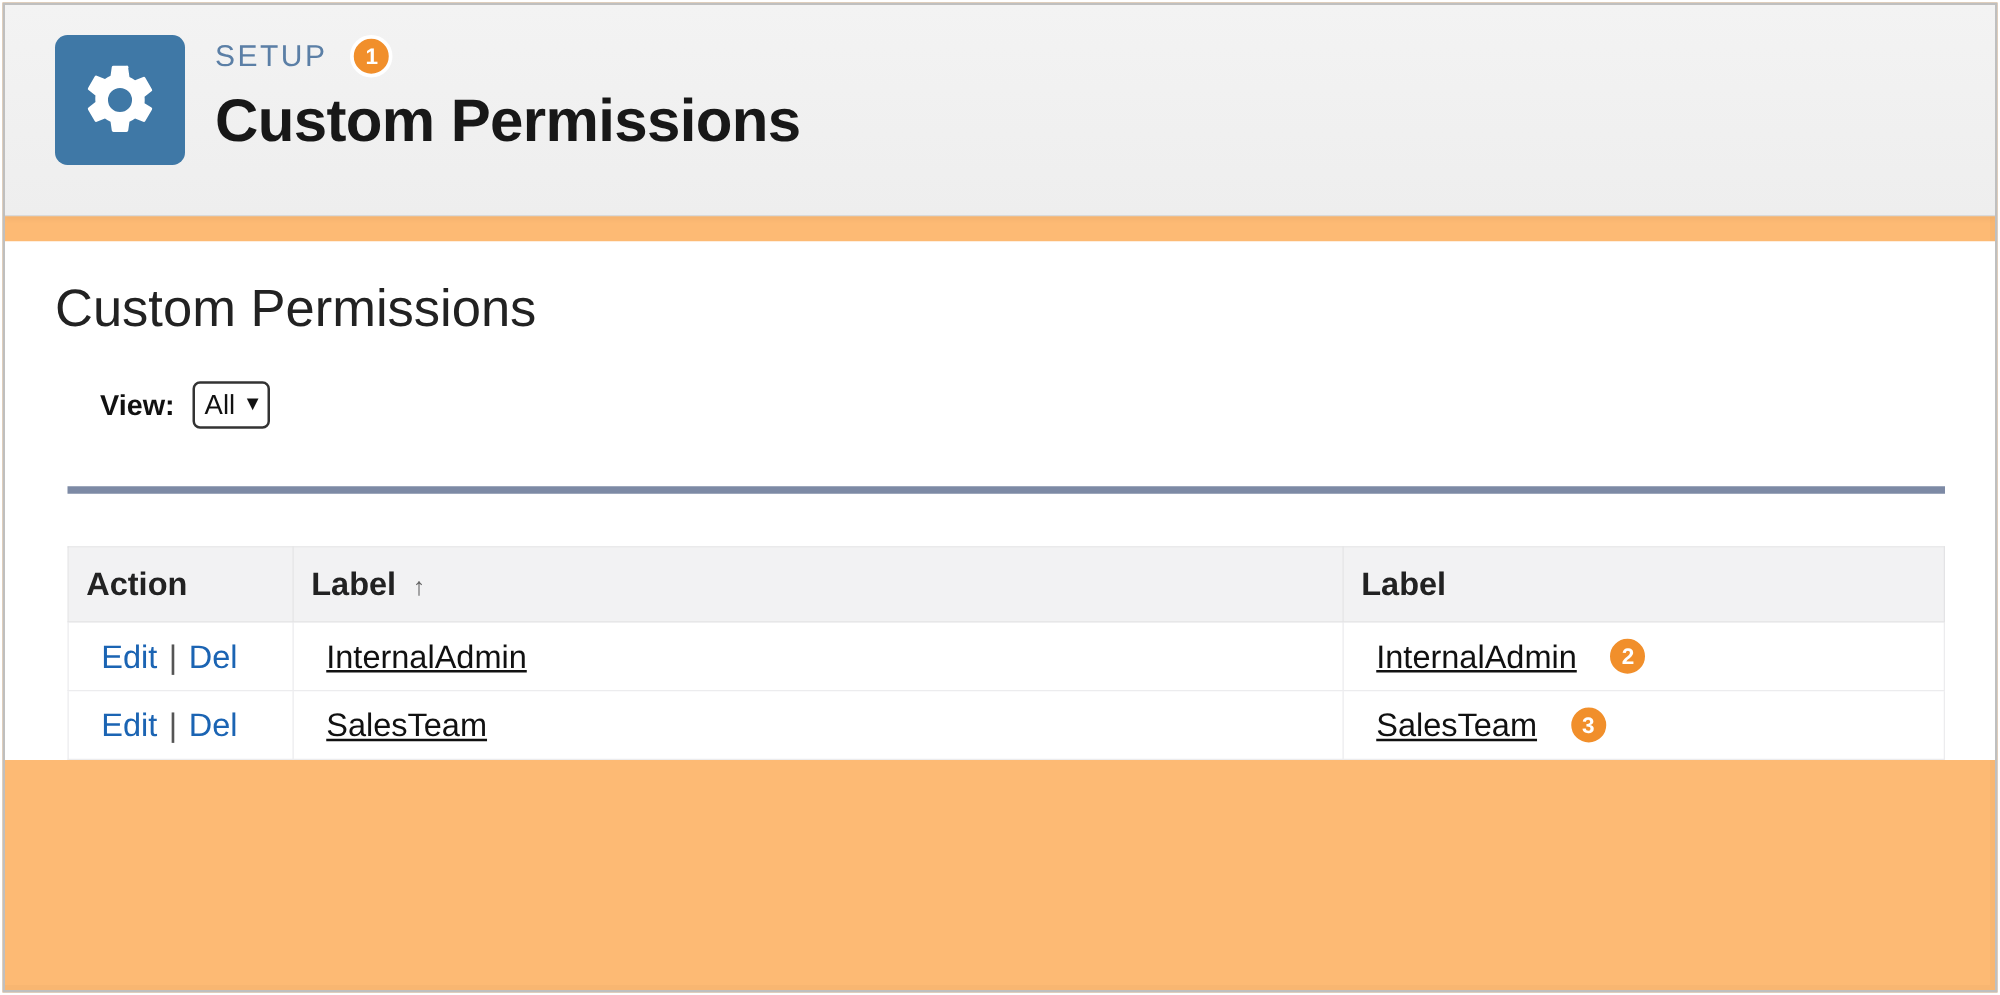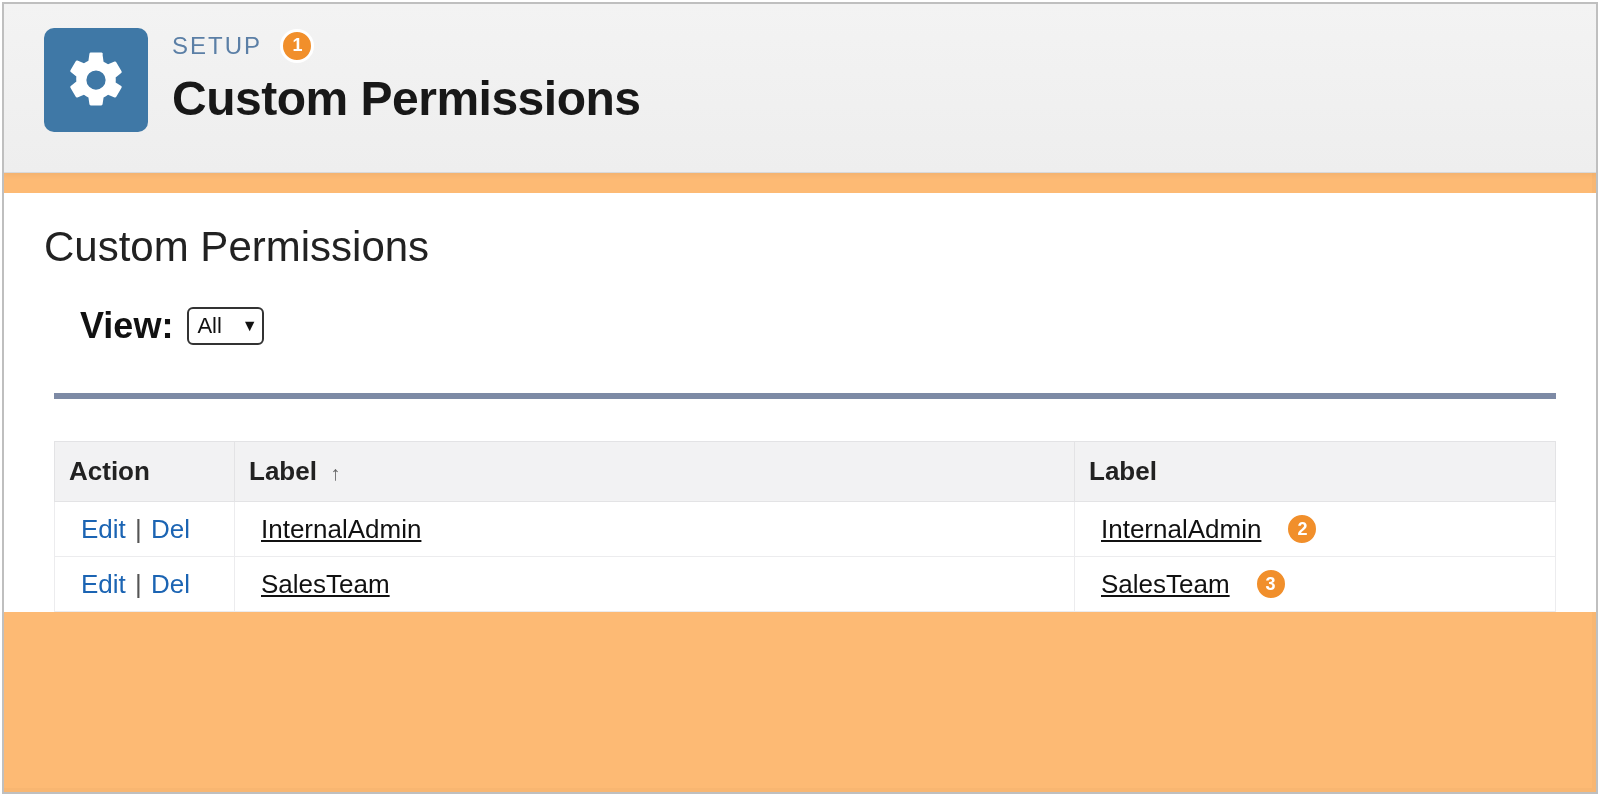--- a/index.html
+++ b/index.html
@@ -86,30 +86,30 @@
     color: #222;
   }
   .view-row {
     display: flex;
     align-items: center;
     gap: 14px;
     font-size: 26px;
     margin-left: 36px;
     margin-bottom: 46px;
   }
-  .view-label { font-weight: 700; font-size: 36px; }
+  .view-label { font-weight: 700; font-size: 23px; }
   .view-select {
     border: 2px solid #333;
     border-radius: 6px;
     height: 38px;
     padding: 0 4px 0 8px;
     font-size: 22px;
     display: inline-flex;
     align-items: center;
-    gap: 20px;
+    gap: 6px;
     background: #fff;
     cursor: pointer;
   }
   .view-select .chev {
     font-size: 16px;
     line-height: 1;
   }
   .link {
     color: #3a4a5a;
     text-decoration: underline;

